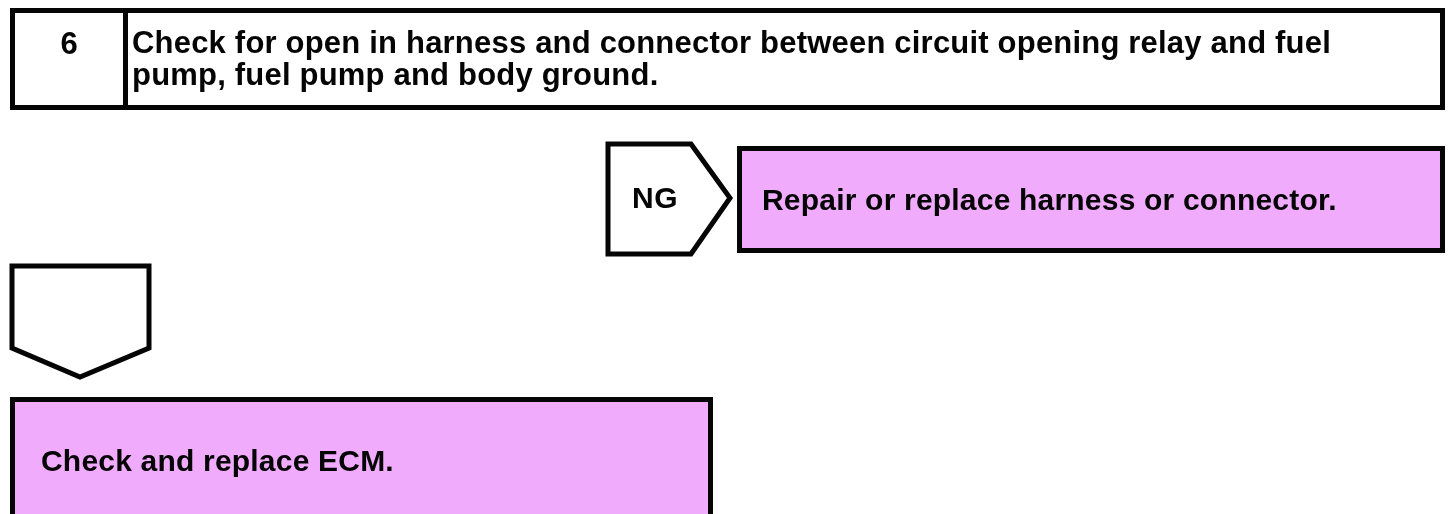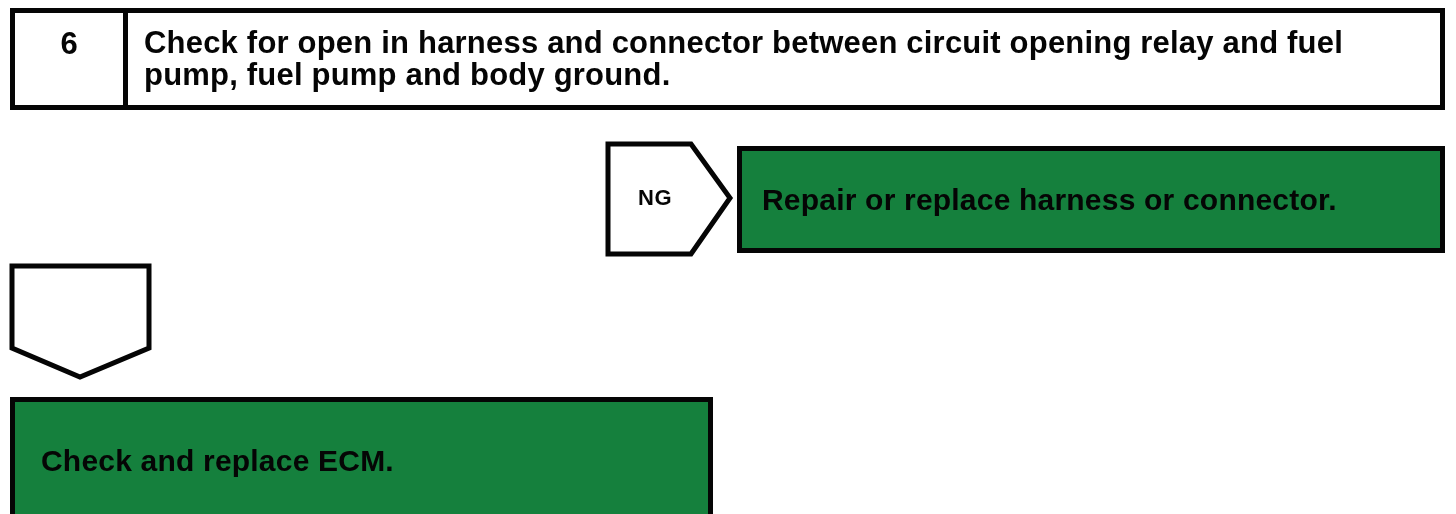--- a/index.html
+++ b/index.html
@@ -33,50 +33,50 @@
     border-right: 5px solid #050505;
     display: flex;
     justify-content: center;
     align-items: flex-start;
     padding-top: 15px;
     font-size: 31px;
     line-height: 31px;
   }
   .step-instruction {
     flex: 1 1 auto;
-    padding: 14px 18px 0 16px;
+    padding: 14px 18px 0 4px;
     font-size: 31px;
     line-height: 32px;
     letter-spacing: 0.2px;
   }
 
   
   .connector-svg { position: absolute; display: block; }
   .connector-label {
     position: absolute;
     display: flex;
     align-items: center;
     justify-content: center;
-    font-size: 22px;
+    font-size: 30px;
     letter-spacing: 0.5px;
   }
 
   
   .ng-svg { left: 605px; top: 141px; }
   .ng-label { left: 610px; top: 144px; width: 90px; height: 108px; }
 
   
   .ok-svg { left: 8px; top: 262px; }
   .ok-label { left: 12px; top: 266px; width: 138px; height: 84px; }
 
   
   .result-box {
     position: absolute;
     border: 5px solid #050505;
-    background: #15803d;
+    background: #f0abfc;
     display: flex;
     align-items: center;
     font-size: 30px;
     line-height: 32px;
     letter-spacing: 0.2px;
   }
   .ng-result-box {
     left: 737px; top: 146px;
     width: 708px; height: 107px;
     padding-left: 20px;

